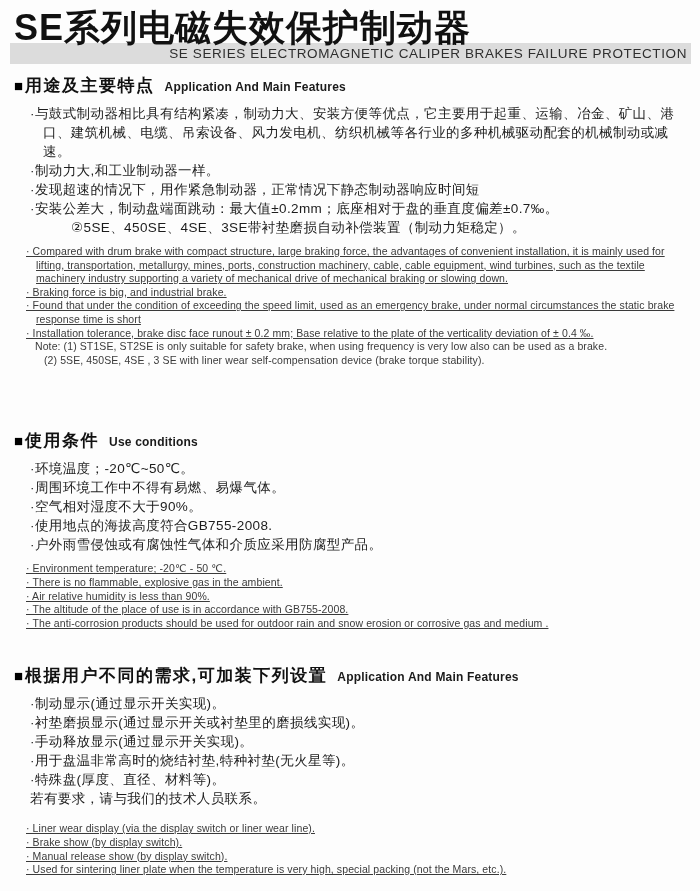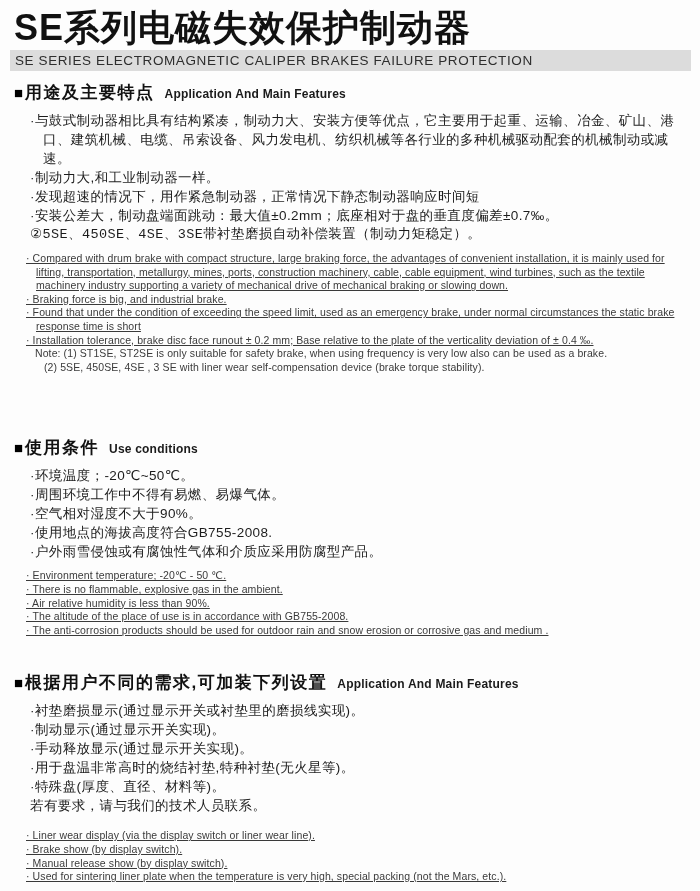--- a/index.html
+++ b/index.html
@@ -15,28 +15,29 @@
   
   .title{
     margin:13px 0 0 0;
     font-size:36px;
     font-weight:bold;
     letter-spacing:1px;
     color:#111;
     line-height:30px;
   }
   .subtitle-bar{
-    margin-top:7px;
+    margin-top:0;
     margin-left:-4px;
     background:#dcdcdc;
     color:#2e2e2e;
     font-size:13.5px;
     letter-spacing:0.6px;
     padding:3px 4px 3px 5px;
     line-height:15px;
+    text-align:right;
   }
 
   
   .sec-header{
     display:flex;
     align-items:baseline;
     margin-top:10px;
     white-space:nowrap;
   }
   .sec-marker{
@@ -64,21 +65,21 @@
   .cn-list{
     margin-top:7px;
     padding-left:16px;
     font-size:13.5px;
     line-height:19px;
     letter-spacing:0.4px;
     color:#1c1c1c;
   }
   .cn-li{padding-left:13px;text-indent:-13px;}
   .cn-note{padding-left:0;}
-  .cn-note-cont{font-family:Liberation Mono, monospace;}
+  .cn-note-cont{margin-left:41px;}
   .cn-plain{padding-left:0;}
 
   
   .en-list{
     margin-top:8px;
     padding-left:12px;
     font-size:10.5px;
     line-height:13.6px;
     color:#3a3a3a;
     letter-spacing:0.1px;
@@ -139,22 +140,22 @@
     <div class="en-li">· The altitude of the place of use is in accordance with GB755-2008.</div>
     <div class="en-li">· The anti-corrosion products should be used for outdoor rain and snow erosion or corrosive gas and medium .</div>
   </div>
 
   <div class="sec-header gap-sec3">
     <span class="sec-marker">■</span>
     <span class="sec-cn">根据用户不同的需求,可加装下列设置</span>
     <span class="sec-en">Application And Main Features</span>
   </div>
   <div class="cn-list">
+    <div class="cn-li">·制动显示(通过显示开关实现)。</div>
     <div class="cn-li">·衬垫磨损显示(通过显示开关或衬垫里的磨损线实现)。</div>
-    <div class="cn-li">·制动显示(通过显示开关实现)。</div>
     <div class="cn-li">·手动释放显示(通过显示开关实现)。</div>
     <div class="cn-li">·用于盘温非常高时的烧结衬垫,特种衬垫(无火星等)。</div>
     <div class="cn-li">·特殊盘(厚度、直径、材料等)。</div>
     <div class="cn-plain">若有要求，请与我们的技术人员联系。</div>
   </div>
   <div class="en-list en-gap-3">
     <div class="en-li">· Liner wear display (via the display switch or liner wear line).</div>
     <div class="en-li">· Brake show (by display switch).</div>
     <div class="en-li">· Manual release show (by display switch).</div>
     <div class="en-li">· Used for sintering liner plate when the temperature is very high, special packing (not the Mars, etc.).</div>

